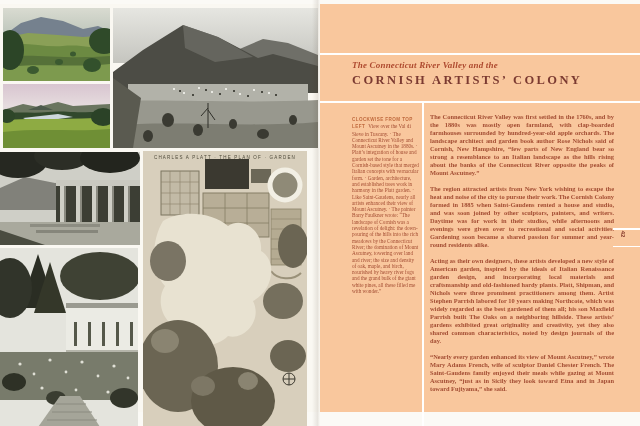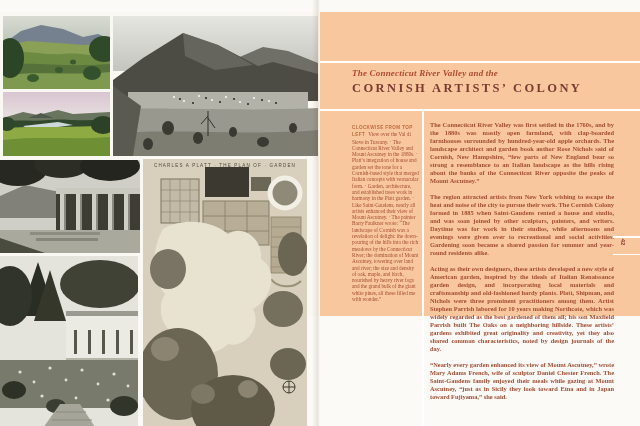--- a/index.html
+++ b/index.html
@@ -1,18 +1,18 @@
 <!DOCTYPE html>
 <html><head>
 <meta charset="utf-8">
 <style>
   html,body{margin:0;padding:0;}
   body{width:640px;height:426px;position:relative;overflow:hidden;
        background:#fbfaf6;font-family:"Liberation Serif",serif;}
-  .page{position:absolute;top:12px;height:304px;}
+  .page{position:absolute;top:4px;height:408px;}
   .page.left{left:0;width:320px;background:#faf8f2;}
   .page.right{left:320px;width:320px;background:#f9c79d;}
   .gutter{position:absolute;left:312px;top:0;width:8px;height:426px;z-index:5;
           background:linear-gradient(90deg,rgba(60,40,20,0) 0%,rgba(60,40,20,.10) 70%,rgba(60,40,20,0) 100%);}
   figure.ph{position:absolute;margin:0;padding:0;overflow:hidden;}
   figure.ph svg{display:block;width:100%;height:100%;}
   .ph.tuscany {left:3px;  top:4px;   width:107px;height:73px;}
   .ph.river   {left:3px;  top:80px;  width:107px;height:64px;}
   .ph.ascutney{left:113px;top:4px;   width:205px;height:140px;}
   .ph.pergola {left:0;    top:148px; width:140px;height:93px;}

